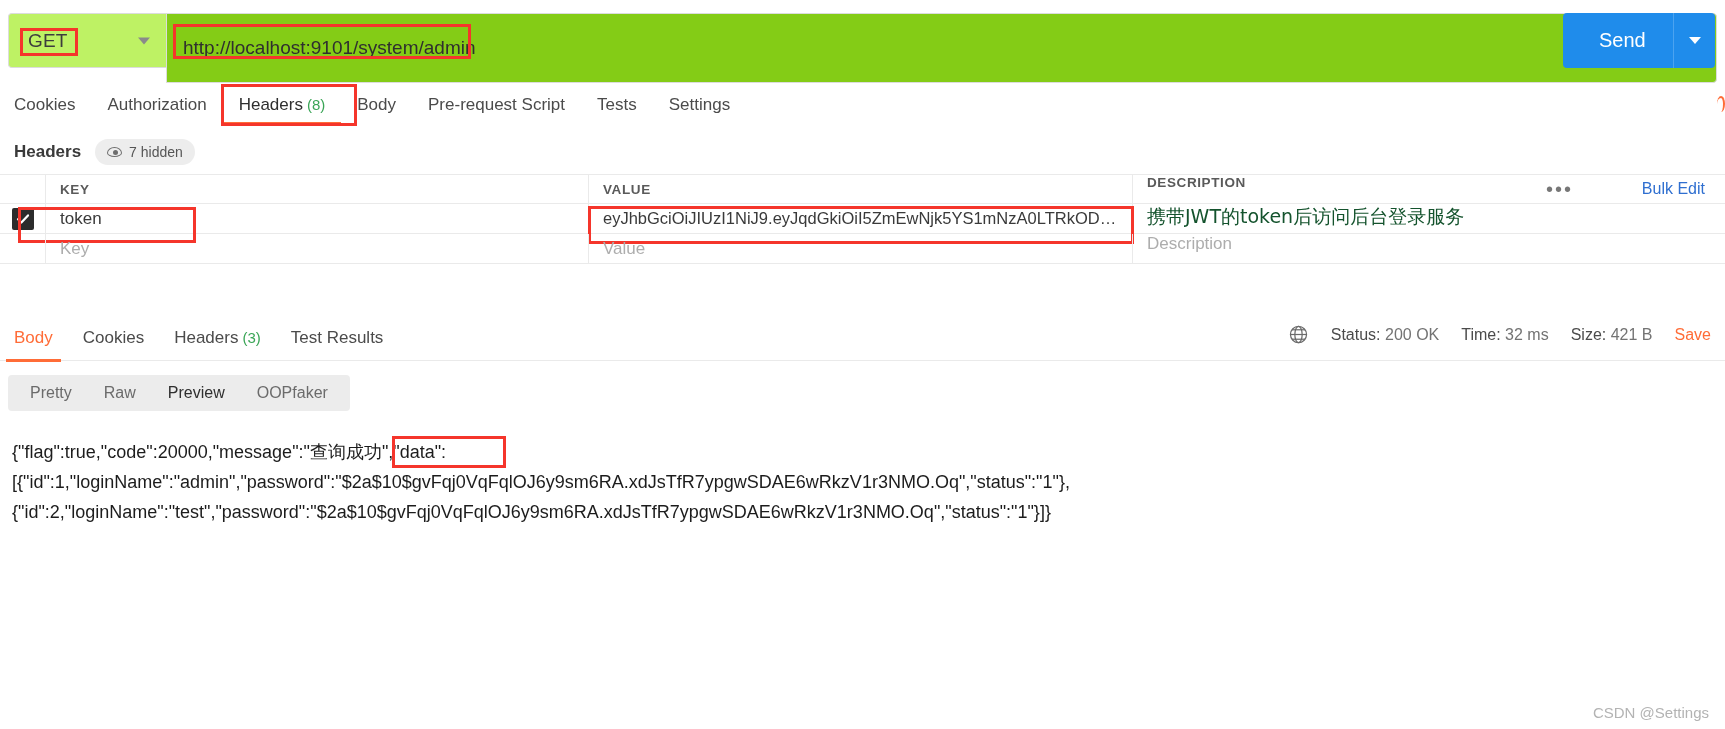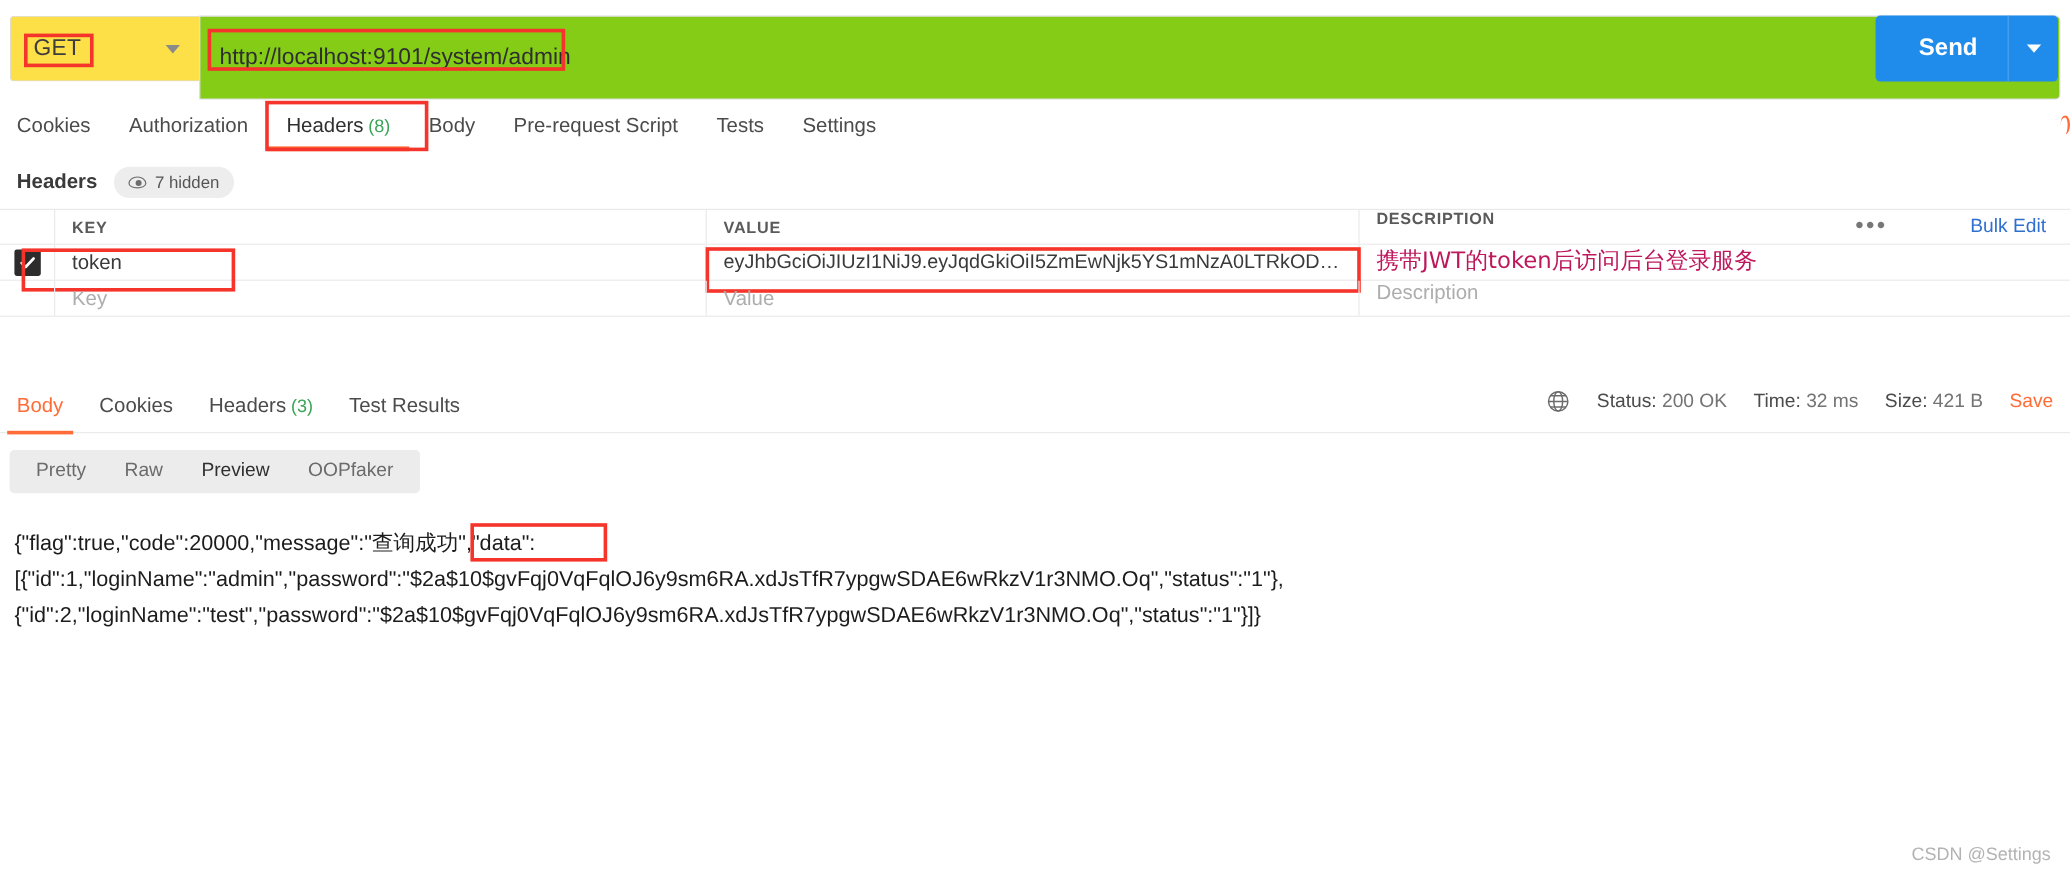--- a/index.html
+++ b/index.html
@@ -15,21 +15,21 @@
   
   .urlbar {
     position: absolute; left: 8px; top: 13px;
     width: 1709px; height: 55px;
     display: flex; align-items: stretch;
   }
   .method-box {
     width: 158px; height: 55px;
     border: 1px solid #dcdcdc; border-right: none;
     border-radius: 4px 0 0 4px;
-    background: #fde047;
+    background: #bef264;
     display: flex; align-items: center;
     position: relative;
   }
   .method-label {
     margin-left: 14px;
     font-size: 19px; color: #3d3d3d; letter-spacing: .2px;
     font-weight: 400;
     padding: 2px 5px;
   }
   .hl-method {
@@ -64,21 +64,21 @@
   }
   .send-btn {
     position: absolute; right: 10px; top: 13px;
     width: 152px; height: 55px;
     background: #1f8ceb; border-radius: 4px;
     display: flex; align-items: center;
     color: #fff;
   }
   .send-label {
     flex: 1; text-align: left; padding-left: 36px;
-    font-size: 20px; font-weight: bold;
+    font-size: 20px; font-weight: normal;
   }
   .send-div {
     width: 42px; height: 100%;
     border-left: 1px solid #4ba3f0;
     display: flex; align-items: center; justify-content: center;
   }
   .send-caret {
     width: 0; height: 0;
     border-left: 6px solid transparent;
     border-right: 6px solid transparent;
@@ -166,21 +166,21 @@
     position: absolute; left: -1px; top: 2px;
     width: 546px; height: 38px;
     border: 3px solid #f5352b; pointer-events: none;
   }
   .val-token {
     padding-left: 14px; font-size: 16.5px; color: #3a3a3a;
     white-space: nowrap; overflow: hidden; text-overflow: ellipsis;
     max-width: 530px;
   }
   .annot {
-    padding-left: 14px; font-size: 19px; color: #be185d;
+    padding-left: 14px; font-size: 19px; color: #14532d;
     font-family: "DejaVu Sans", "Liberation Sans", sans-serif;
   }
   .dots {
     position: absolute; right: 152px; top: 50%; transform: translateY(-50%);
     font-size: 20px; color: #777; letter-spacing: 2px;
   }
   .bulk {
     position: absolute; right: 20px; top: 50%; transform: translateY(-50%);
     font-size: 16px; color: #2f6fd0;
   }

